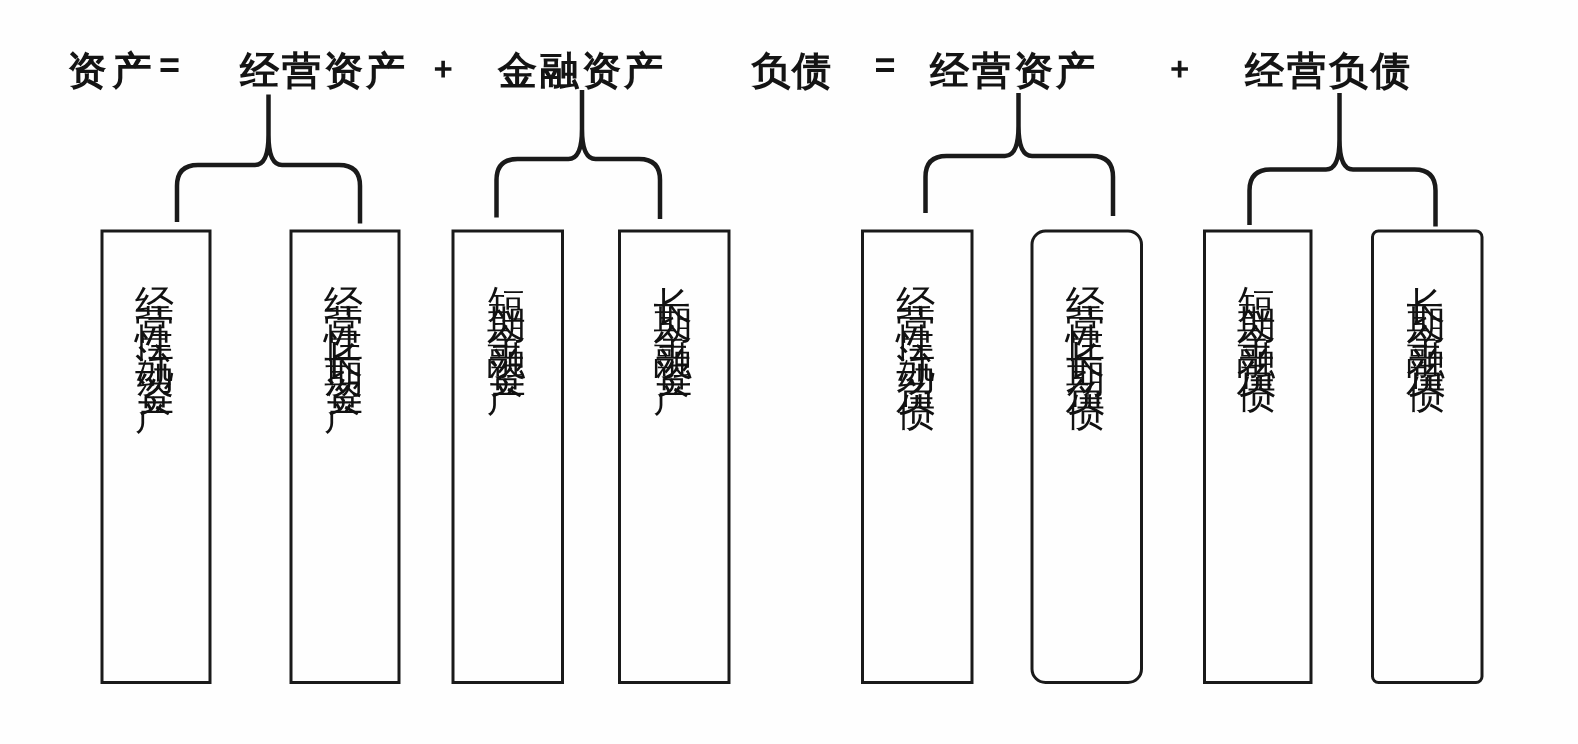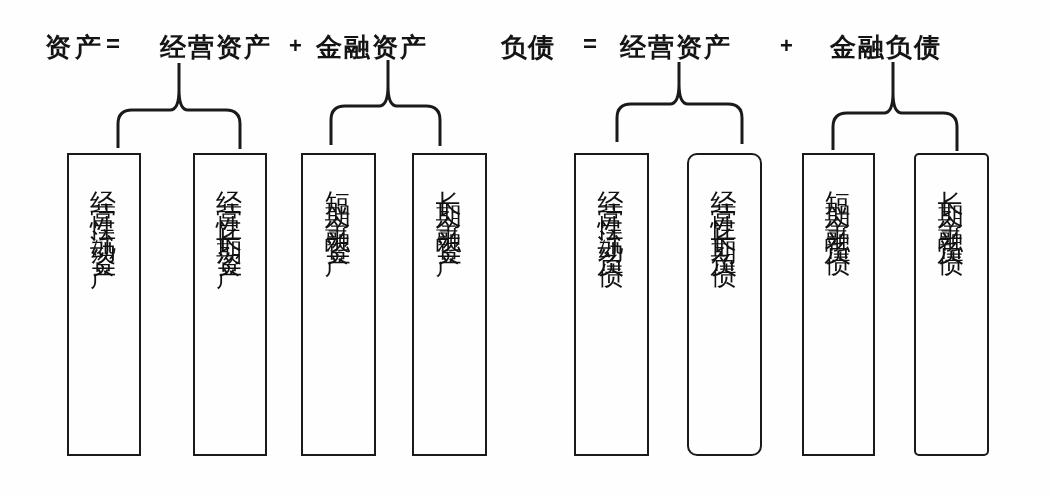--- a/index.html
+++ b/index.html
@@ -68,27 +68,27 @@
 </style>
 </head>
 <body>
 
 <div class="stage">
 
   <span class="hdr lhs" style="left:45px">资产</span>
   <span class="hdr eq" style="left:106px">=</span>
   <span class="hdr" style="left:160px">经营资产</span>
   <span class="hdr plus" style="left:289px">+</span>
-  <span class="hdr" style="left:316px">金融资产</span>
+  <span class="hdr" style="left:332px">金融资产</span>
 
   <span class="hdr lhs" style="left:501px; letter-spacing:1px">负债</span>
   <span class="hdr eq" style="left:583px">=</span>
   <span class="hdr" style="left:620px">经营资产</span>
   <span class="hdr plus" style="left:780px">+</span>
-  <span class="hdr" style="left:830px">金融负债</span>
+  <span class="hdr" style="left:830px">经营负债</span>
 
   <svg class="connectors" viewBox="0 0 1052 160">
     <path d="M 118 148 L 118 124 Q 118 110 132 110 L 170 110 Q 179 110 179 90 L 179 63
          M 240 149 L 240 124 Q 240 110 226 110 L 188 110 Q 179 110 179 90"></path>
     <path d="M 331 145 L 331 120 Q 331 106 345 106 L 379 106 Q 388 106 388 86 L 388 60
          M 440 146 L 440 120 Q 440 106 426 106 L 397 106 Q 388 106 388 86"></path>
     <path d="M 617 142 L 617 118 Q 617 104 631 104 L 670 104 Q 679 104 679 84 L 679 62
          M 742 144 L 742 118 Q 742 104 728 104 L 688 104 Q 679 104 679 84"></path>
     <path d="M 833 150 L 833 127 Q 833 113 847 113 L 884 113 Q 893 113 893 93 L 893 62
          M 957 151 L 957 127 Q 957 113 943 113 L 902 113 Q 893 113 893 93"></path>

